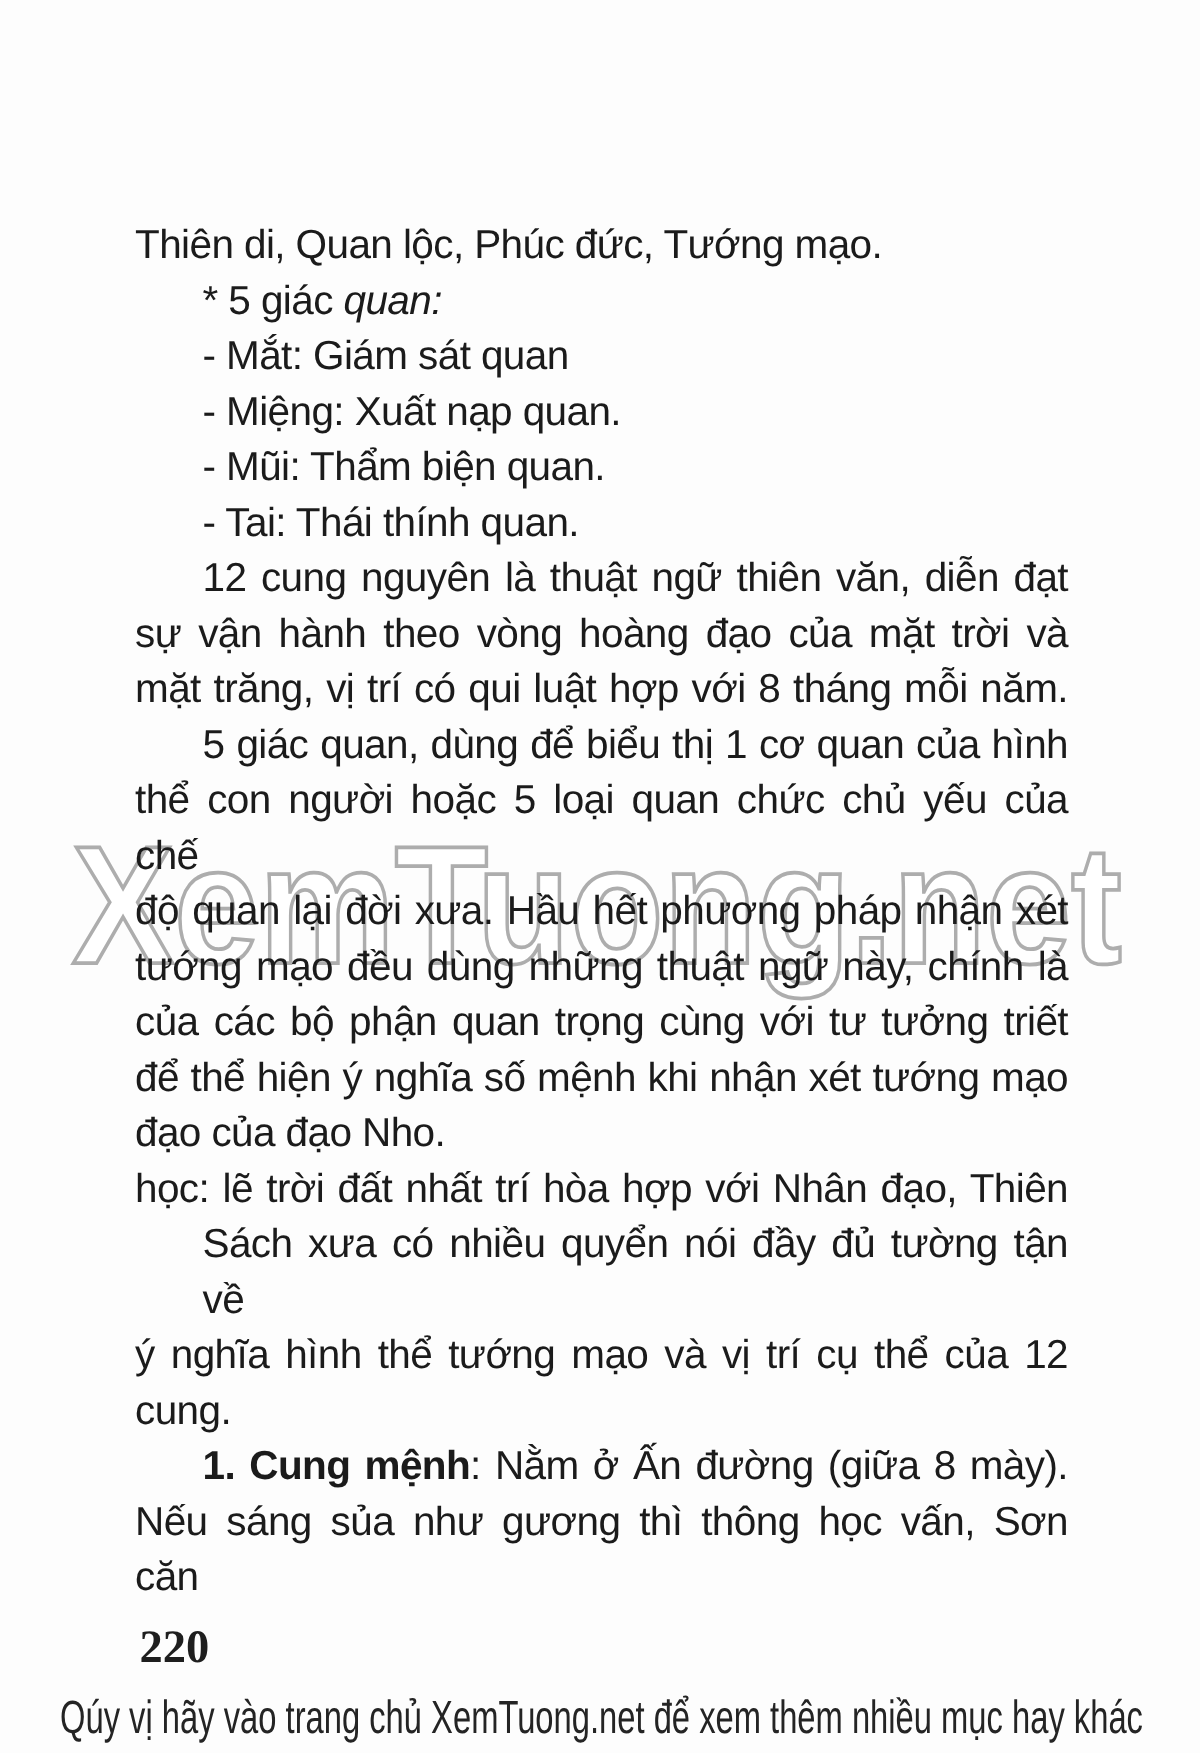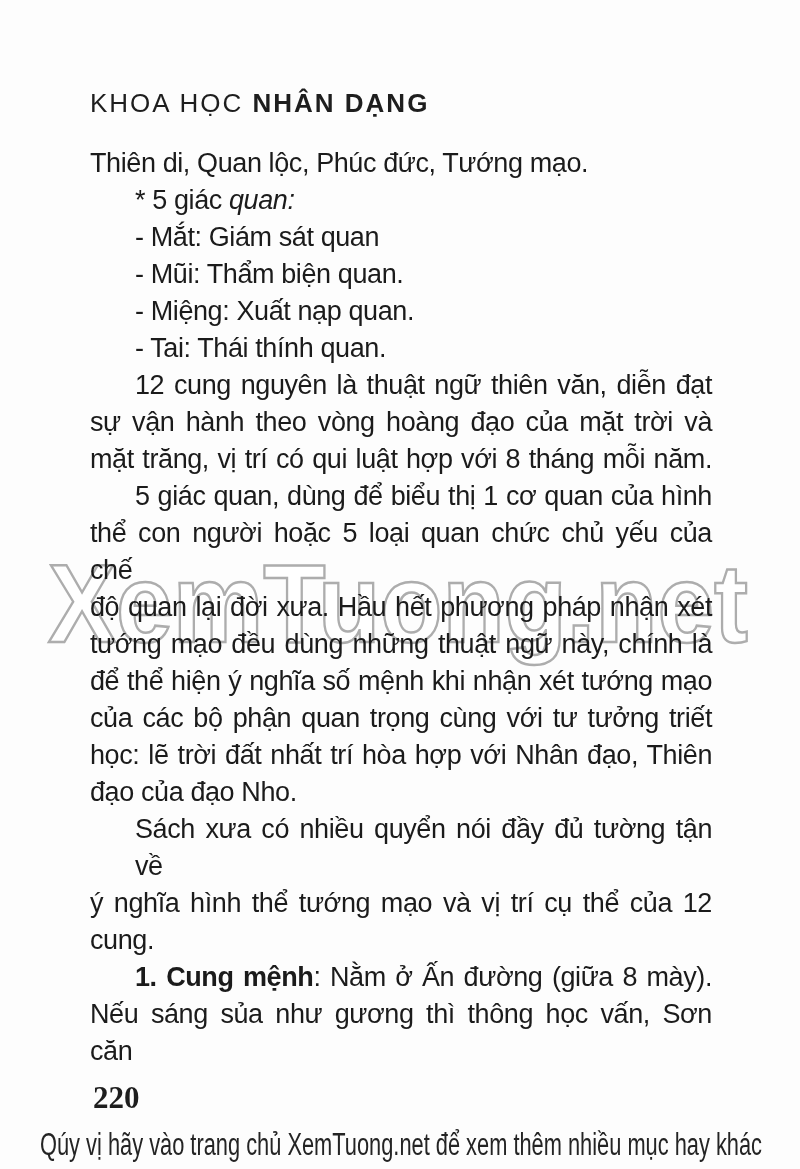--- a/index.html
+++ b/index.html
@@ -57,42 +57,39 @@
 </style>
 </head>
 <body>
 
 <div class="page">
 
   <svg class="watermark" viewBox="0 0 724 145" width="724" height="145" aria-hidden="true">
     <text x="10" y="112" font-family="Liberation Sans, sans-serif" font-weight="700" font-size="112" textLength="700" lengthAdjust="spacingAndGlyphs" fill="#ffffff" stroke="#adadad" stroke-width="2.5">XemTuong.net</text>
   </svg>
 
-  <div class="page-header">
-    <span>KHOA HỌC </span><span class="bold">NHÂN DẠNG</span>
-  </div>
 
   <div class="text-block">
       <div class="line"><span class="n">Thiên di, Quan lộc, Phúc đức, Tướng mạo.</span></div>
       <div class="line indent"><span class="n">* 5 giác </span><span class="i">quan:</span></div>
       <div class="line indent"><span class="n">- Mắt: Giám sát quan</span></div>
+      <div class="line indent"><span class="n">- Miệng: Xuất nạp quan.</span></div>
       <div class="line indent"><span class="n">- Mũi: Thẩm biện quan.</span></div>
-      <div class="line indent"><span class="n">- Miệng: Xuất nạp quan.</span></div>
       <div class="line indent"><span class="n">- Tai: Thái thính quan.</span></div>
       <div class="line indent jfull"><span class="n">12 cung nguyên là thuật ngữ thiên văn, diễn đạt</span></div>
       <div class="line jfull"><span class="n">sự vận hành theo vòng hoàng đạo của mặt trời và</span></div>
       <div class="line jfull"><span class="n">mặt trăng, vị trí có qui luật hợp với 8 tháng mỗi năm.</span></div>
       <div class="line indent jfull"><span class="n">5 giác quan, dùng để biểu thị 1 cơ quan của hình</span></div>
       <div class="line jfull"><span class="n">thể con người hoặc 5 loại quan chức chủ yếu của chế</span></div>
       <div class="line jfull"><span class="n">độ quan lại đời xưa. Hầu hết phương pháp nhận xét</span></div>
       <div class="line jfull"><span class="n">tướng mạo đều dùng những thuật ngữ này, chính là</span></div>
+      <div class="line jfull"><span class="n">của các bộ phận quan trọng cùng với tư tưởng triết</span></div>
       <div class="line jfull"><span class="n">để thể hiện ý nghĩa số mệnh khi nhận xét tướng mạo</span></div>
-      <div class="line jfull"><span class="n">của các bộ phận quan trọng cùng với tư tưởng triết</span></div>
+      <div class="line"><span class="n">đạo của đạo Nho.</span></div>
       <div class="line jfull"><span class="n">học: lẽ trời đất nhất trí hòa hợp với Nhân đạo, Thiên</span></div>
-      <div class="line"><span class="n">đạo của đạo Nho.</span></div>
       <div class="line indent jfull"><span class="n">Sách xưa có nhiều quyển nói đầy đủ tường tận về</span></div>
       <div class="line jfull"><span class="n">ý nghĩa hình thể tướng mạo và vị trí cụ thể của 12</span></div>
       <div class="line"><span class="n">cung.</span></div>
       <div class="line indent jfull"><span class="b">1. </span><span class="bi">Cung mệnh</span><span class="n">: Nằm ở Ấn đường (giữa 8 mày).</span></div>
       <div class="line jfull"><span class="n">Nếu sáng sủa như gương thì thông học vấn, Sơn căn</span></div>
     </div>
 
   <div class="page-number">220</div>
 
   <svg class="footer-note" viewBox="0 0 730 50" width="730" height="50" aria-hidden="true">

